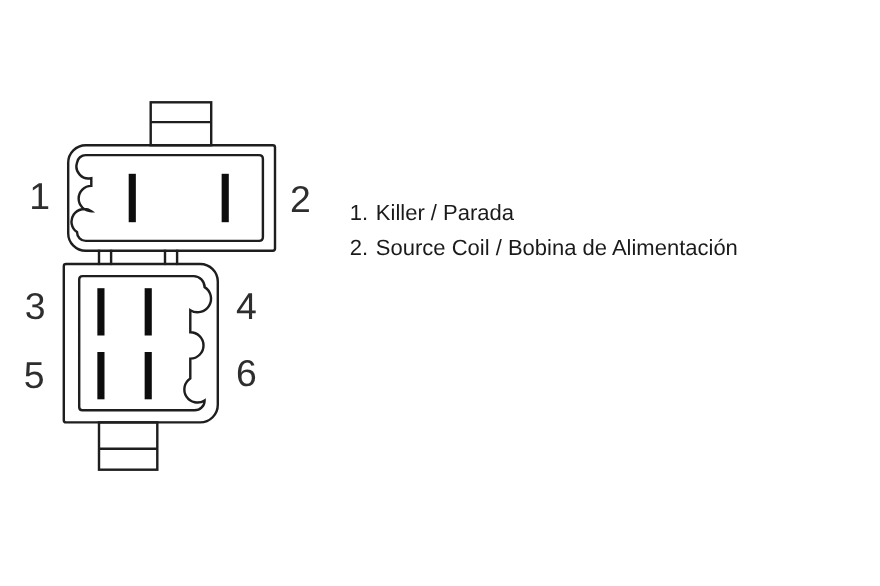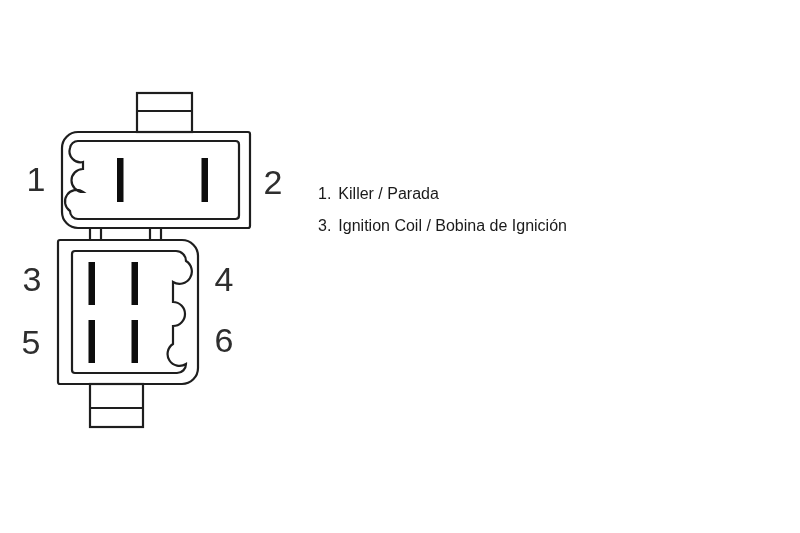--- a/index.html
+++ b/index.html
@@ -15,21 +15,21 @@
     position:absolute;
     transform:translate(-50%,-50%);
     font-size:34px;
     line-height:1;
     color:#2e2e2e;
     white-space:nowrap;
   }
   .legend{
     position:absolute;
     left:318px;top:178px;
-    font-size:16px;
+    font-size:20px;
     line-height:32px;
     color:#1a1a1a;
     white-space:nowrap;
   }
   .legend-row{display:block;}
   .legend-row .num{display:inline-block;margin-right:7px;}
 </style>
 </head>
 <body>
 
@@ -90,17 +90,17 @@
   <div class="pin-num" style="left:32px;top:279px;">3</div>
   <div class="pin-num" style="left:224px;top:279px;">4</div>
   <div class="pin-num" style="left:31px;top:342px;">5</div>
   <div class="pin-num" style="left:224px;top:340px;">6</div>
 
   <div class="legend">
     <div class="legend-row">
       <span class="num">1.</span><span class="lbl">Killer / Parada</span>
     </div>
     <div class="legend-row">
-      <span class="num">3.</span><span class="lbl">Ignition Coil / Bobina de Ignición</span>
+      <span class="num">2.</span><span class="lbl">Source Coil / Bobina de Alimentación</span>
     </div>
   </div>
 
 </div>
 
 </body></html>

